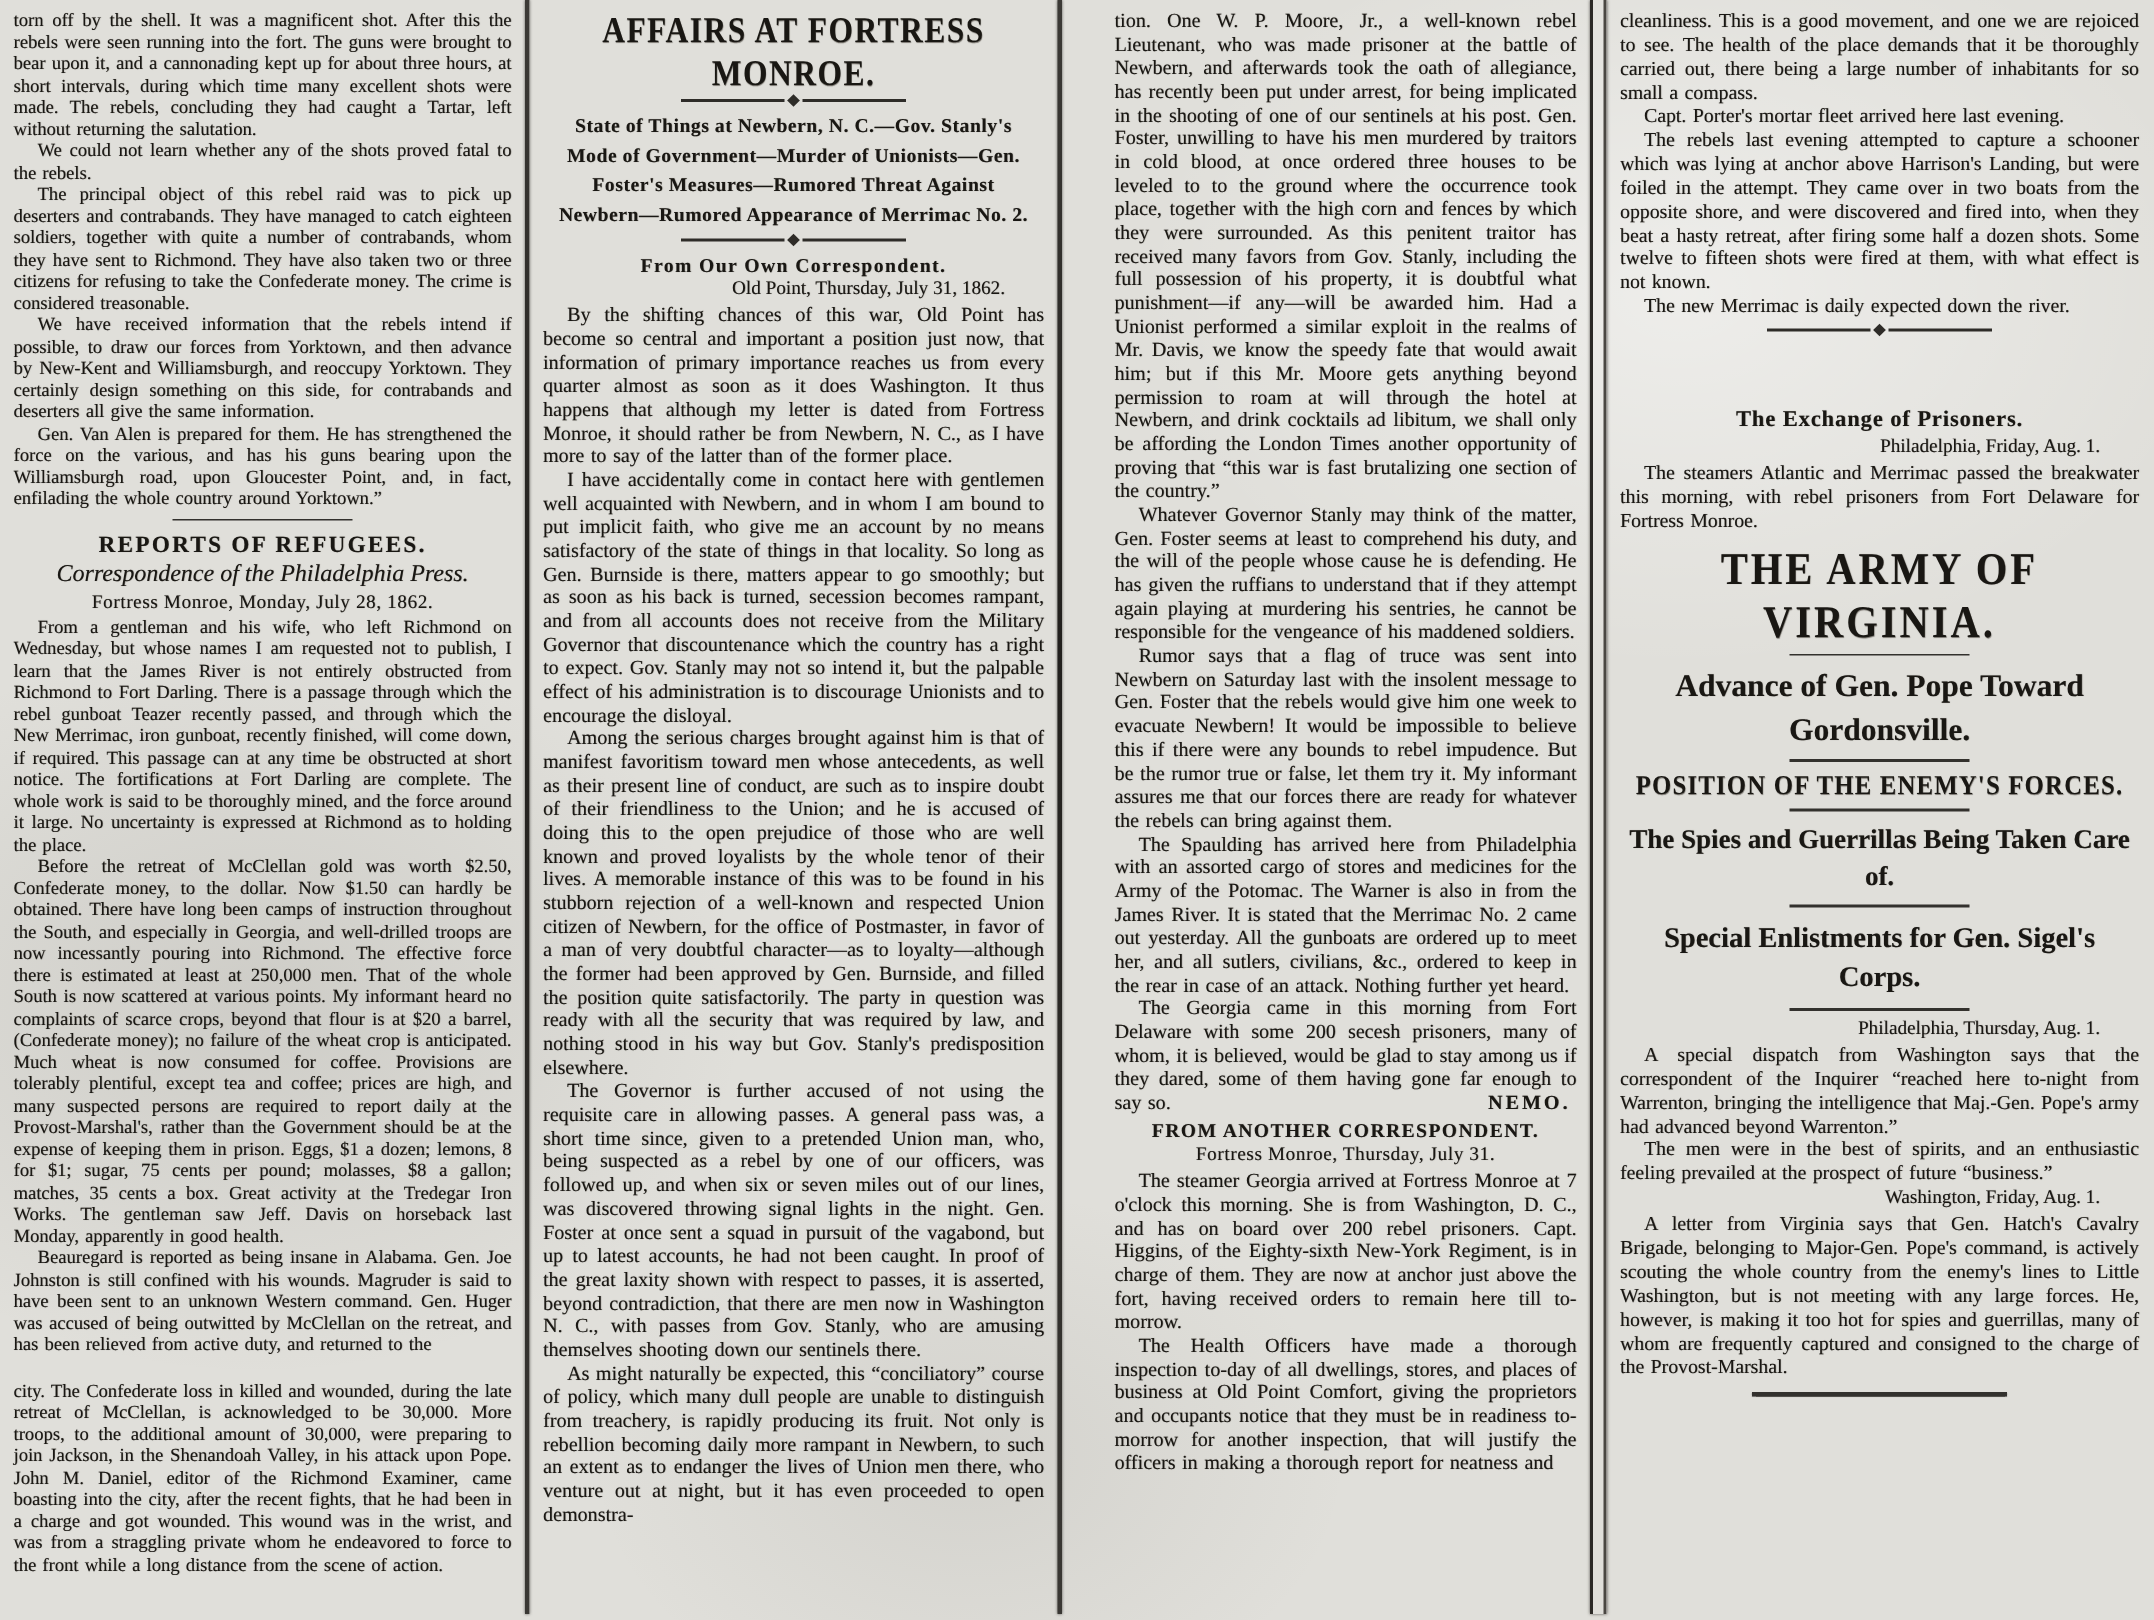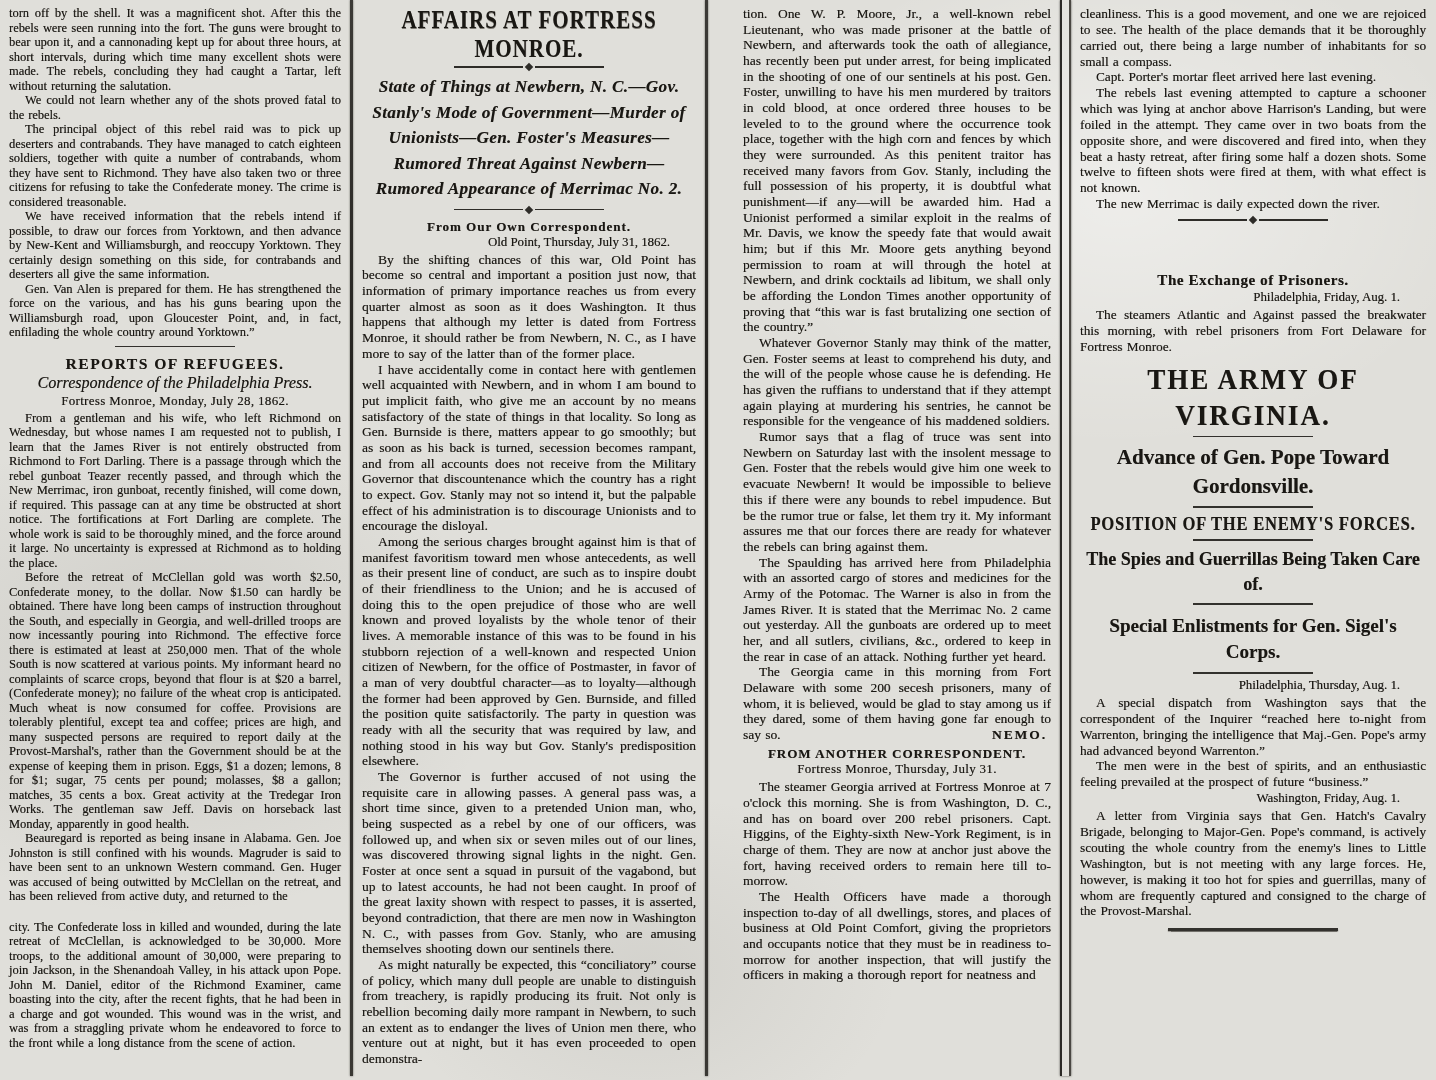--- a/index.html
+++ b/index.html
@@ -29,22 +29,22 @@
   p.gap-before { margin-top:16px; }
   .headline-lg {
     font-size:21px; font-weight:bold; text-align:center; letter-spacing:1px;
     margin:4px 0 2px 0; transform:scaleY(1.15);
   }
   .headline-xl {
     font-size:27px; font-weight:bold; text-align:center; letter-spacing:2px;
     margin:10px 0 2px 0; transform:scaleY(1.12);
   }
   .subhead-deck {
-    font-weight:bold; font-size:17px; text-align:center; line-height:1.5;
-    margin:2px 10px 0 10px; letter-spacing:0.4px;font-style:italic;
+    font-weight:bold; font-size:13px; text-align:center; line-height:1.5;
+    margin:2px 10px 0 10px; letter-spacing:0.4px;
   }
   .subhead-1 { font-size:21px; font-weight:bold; text-align:center; line-height:1.35; margin:6px 4px 2px 4px; }
   .subhead-2 { font-size:16.5px; font-weight:bold; text-align:center; letter-spacing:0.8px; margin:6px 0 2px 0; transform:scaleY(1.1); }
   .subhead-3 { font-size:18px; font-weight:bold; text-align:center; line-height:1.4; margin:6px 0 2px 0; }
   .subhead-4 { font-size:19px; font-weight:bold; text-align:center; line-height:1.4; margin:8px 0 2px 0; }
   .section-head {
     font-size:15.5px; font-weight:bold; text-align:center; letter-spacing:1.5px;
     margin:8px 0 1px 0;
   }
   .section-head-sm {
@@ -135,21 +135,21 @@
     <p class="body-par">The rebels last evening attempted to capture a schooner which was lying at anchor above Harrison's Landing, but were foiled in the attempt.  They came over in two boats from the opposite shore, and were discovered and fired into, when they beat a hasty retreat, after firing some half a dozen shots.  Some twelve to fifteen shots were fired at them, with what effect is not known.</p>
     <p class="body-par">The new Merrimac is daily expected down the river.</p>
 
     <div class="divider">
         <span class="line"></span>
         <span class="diamond"></span>
         <span class="line"></span>
       </div>
     <h3 class="section-head" style="letter-spacing:0.6px; font-size:15px;margin-top:48px;">The Exchange of Prisoners.</h3>
     <p class="dateline-right">Philadelphia, Friday, Aug. 1.</p>
-    <p class="body-par">The steamers Atlantic and Against passed the breakwater this morning, with rebel prisoners from Fort Delaware for Fortress Monroe.</p>
+    <p class="body-par">The steamers Atlantic and Merrimac passed the breakwater this morning, with rebel prisoners from Fort Delaware for Fortress Monroe.</p>
 
     <h1 class="headline-xl">THE ARMY OF VIRGINIA.</h1>
     <div class="thin-rule"></div>
     <h2 class="subhead-1">Advance of Gen. Pope Toward Gordonsville.</h2>
     <div class="thin-rule"></div>
     <h2 class="subhead-2">POSITION OF THE ENEMY'S FORCES.</h2>
     <div class="thin-rule"></div>
     <h2 class="subhead-3">The Spies and Guerrillas Being Taken Care of.</h2>
     <div class="thin-rule"></div>
     <h2 class="subhead-4">Special Enlistments for Gen. Sigel's Corps.</h2>

